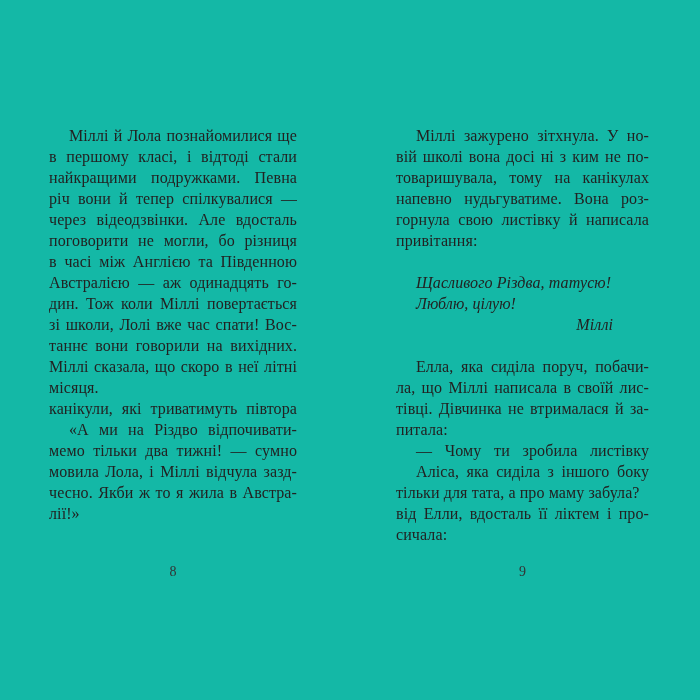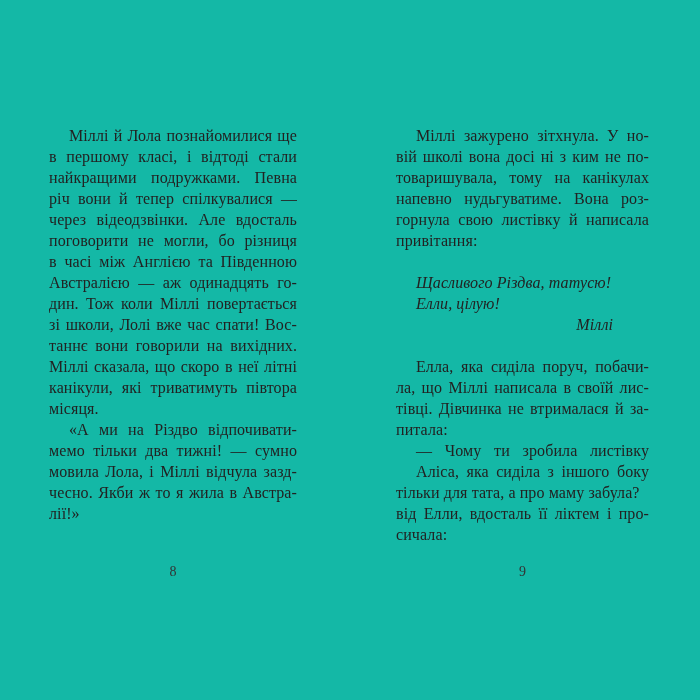--- a/index.html
+++ b/index.html
@@ -79,42 +79,42 @@
         <div class="line">найкращими подружками. Певна</div>
         <div class="line">річ вони й тепер спілкувалися —</div>
         <div class="line">через відеодзвінки. Але вдосталь</div>
         <div class="line">поговорити не могли, бо різниця</div>
         <div class="line">в часі між Англією та Південною</div>
         <div class="line">Австралією — аж одинадцять го-</div>
         <div class="line">дин. Тож коли Міллі повертається</div>
         <div class="line">зі школи, Лолі вже час спати! Вос-</div>
         <div class="line">таннє вони говорили на вихідних.</div>
         <div class="line">Міллі сказала, що скоро в неї літні</div>
+        <div class="line line--end">місяця.</div>
         <div class="line">канікули, які триватимуть півтора</div>
-        <div class="line line--end">місяця.</div>
         <div class="line line--indent">«А ми на Різдво відпочивати-</div>
         <div class="line">мемо тільки два тижні! — сумно</div>
         <div class="line">мовила Лола, і Міллі відчула зазд-</div>
         <div class="line">чесно. Якби ж то я жила в Австра-</div>
         <div class="line line--end">лії!»</div>
       </div>
     <div class="page-number">8</div>
   </div>
 
   <div class="page page--right">
     <div class="page-body">
         <div class="line line--indent">Міллі зажурено зітхнула. У но-</div>
         <div class="line">вій школі вона досі ні з ким не по-</div>
         <div class="line">товаришувала, тому на канікулах</div>
         <div class="line">напевно нудьгуватиме. Вона роз-</div>
         <div class="line">горнула свою листівку й написала</div>
         <div class="line line--end">привітання:</div>
         <div class="gap"></div>
         <div class="line line--letter">Щасливого Різдва, татусю!</div>
-        <div class="line line--letter">Елли, цілую!</div>
+        <div class="line line--letter">Люблю, цілую!</div>
         <div class="line line--sig">Міллі</div>
         <div class="gap"></div>
         <div class="line line--indent">Елла, яка сиділа поруч, побачи-</div>
         <div class="line">ла, що Міллі написала в своїй лис-</div>
         <div class="line">тівці. Дівчинка не втрималася й за-</div>
         <div class="line line--end">питала:</div>
         <div class="line line--indent">— Чому ти зробила листівку</div>
         <div class="line line--indent">Аліса, яка сиділа з іншого боку</div>
         <div class="line line--end">тільки для тата, а про маму забула?</div>
         <div class="line">від Елли, вдосталь її ліктем і про-</div>

